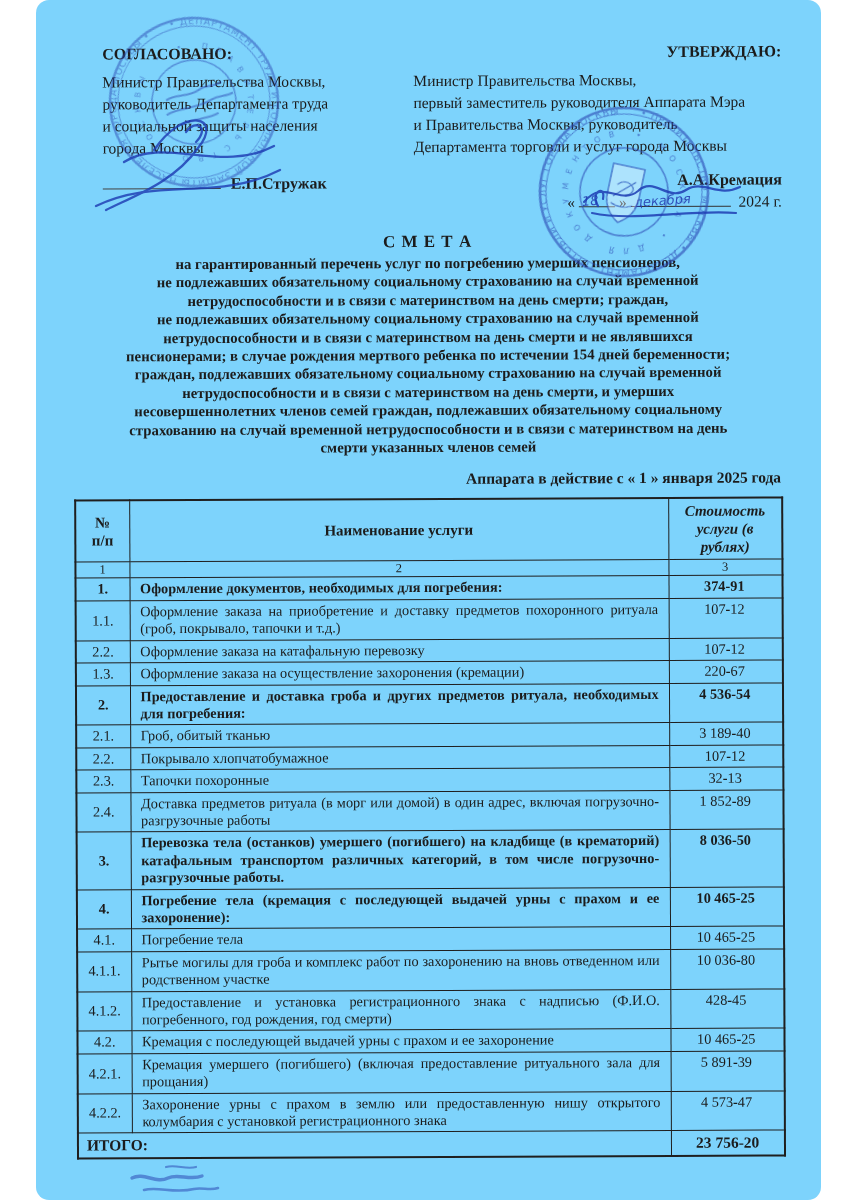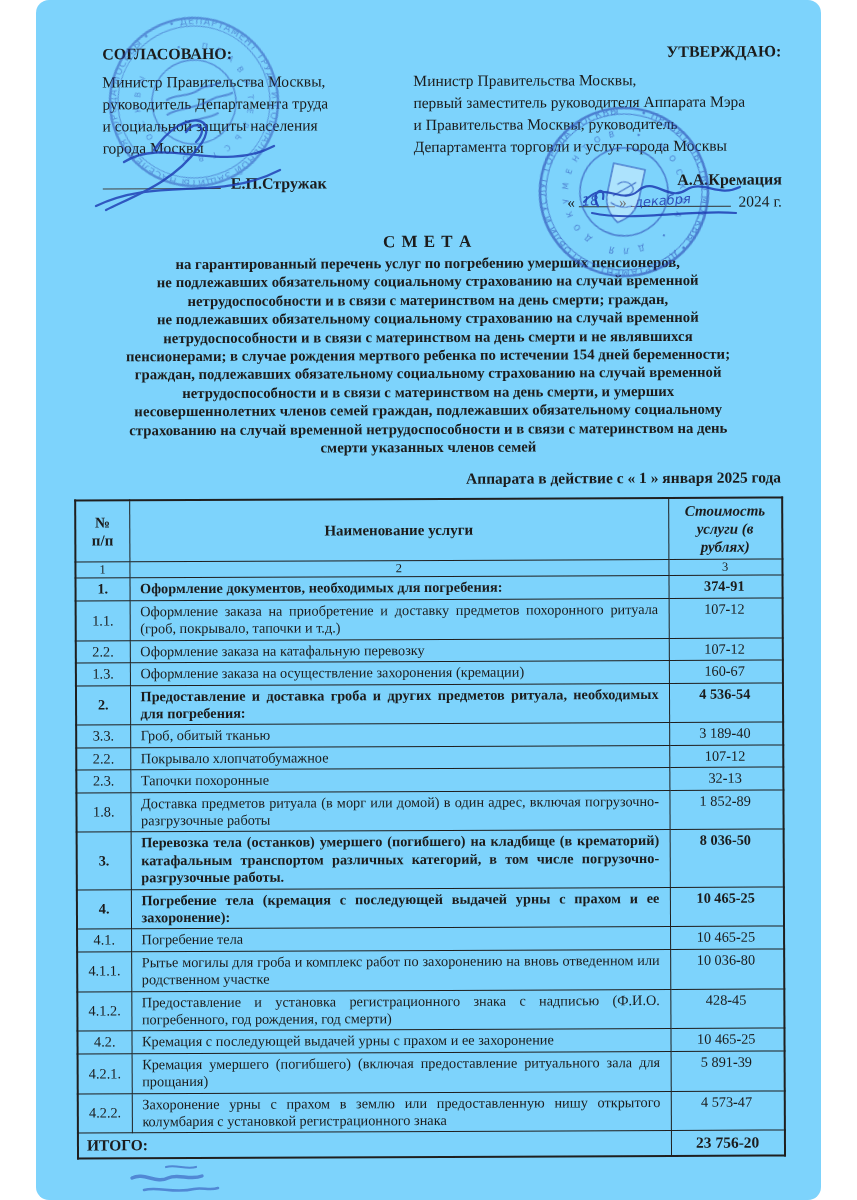--- a/index.html
+++ b/index.html
@@ -137,44 +137,44 @@
             <td class="cost">107-12</td>
           </tr>
           <tr>
             <td class="num">2.2.</td>
             <td class="name">Оформление заказа на катафальную перевозку</td>
             <td class="cost">107-12</td>
           </tr>
           <tr>
             <td class="num">1.3.</td>
             <td class="name">Оформление заказа на осуществление захоронения (кремации)</td>
-            <td class="cost">160-67</td>
+            <td class="cost">220-67</td>
           </tr>
           <tr class="bold">
             <td class="num">2.</td>
             <td class="name">Предоставление и доставка гроба и других предметов ритуала, необходимых для погребения:</td>
             <td class="cost">4 536-54</td>
           </tr>
           <tr>
-            <td class="num">3.3.</td>
+            <td class="num">2.1.</td>
             <td class="name">Гроб, обитый тканью</td>
             <td class="cost">3 189-40</td>
           </tr>
           <tr>
             <td class="num">2.2.</td>
             <td class="name">Покрывало хлопчатобумажное</td>
             <td class="cost">107-12</td>
           </tr>
           <tr>
             <td class="num">2.3.</td>
             <td class="name">Тапочки похоронные</td>
             <td class="cost">32-13</td>
           </tr>
           <tr>
-            <td class="num">1.8.</td>
+            <td class="num">2.4.</td>
             <td class="name">Доставка предметов ритуала (в морг или домой) в один адрес, включая погрузочно-разгрузочные работы</td>
             <td class="cost">1 852-89</td>
           </tr>
           <tr class="bold">
             <td class="num">3.</td>
             <td class="name">Перевозка тела (останков) умершего (погибшего) на кладбище (в крематорий) катафальным транспортом различных категорий, в том числе погрузочно-разгрузочные  работы.</td>
             <td class="cost">8 036-50</td>
           </tr>
           <tr class="bold">
             <td class="num">4.</td>

